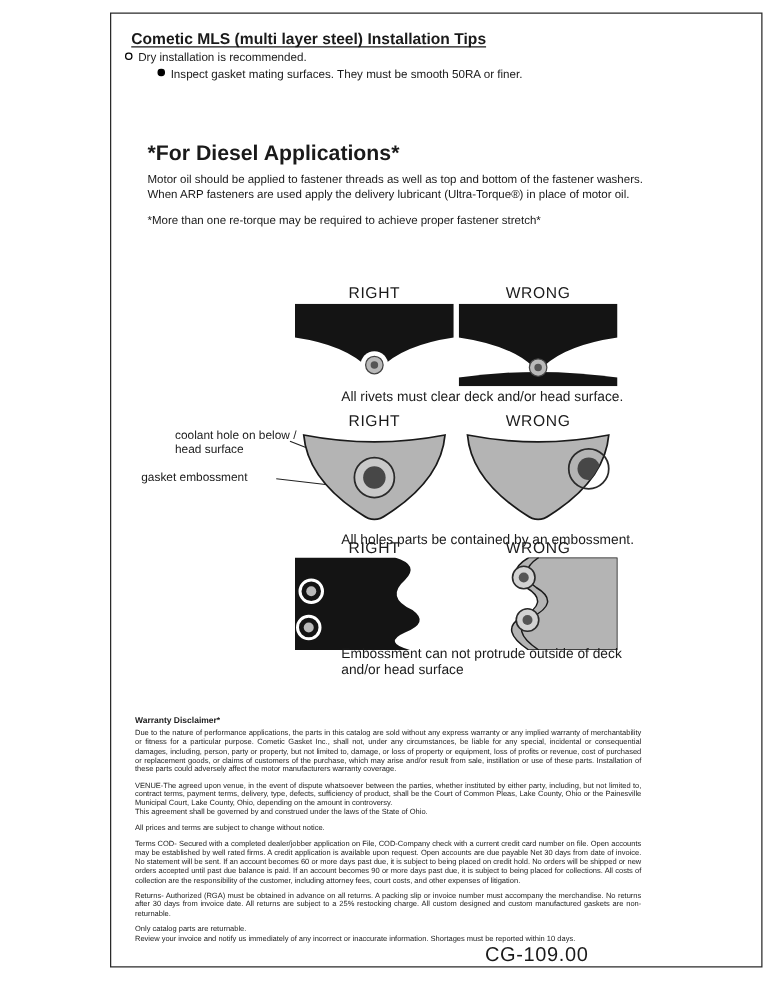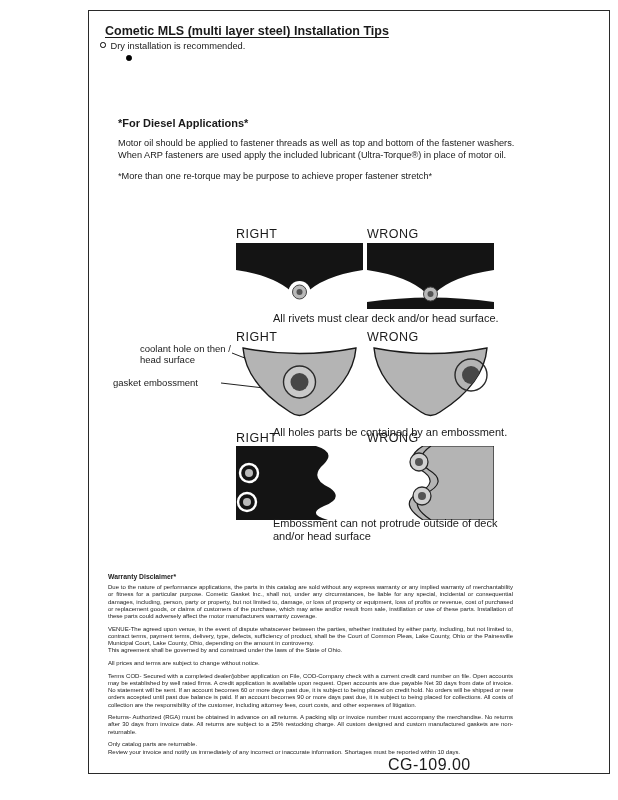--- a/index.html
+++ b/index.html
@@ -9,24 +9,24 @@
   .frame{left:88px;top:10px;width:520px;height:762px;border:1px solid #2a2a2a;background:#fff;}
   .title{left:105px;top:16px;font-size:12.5px;font-weight:bold;text-decoration:underline;
          text-underline-offset:2px;white-space:nowrap;}
   .tips{left:100px;top:40px;width:440px;font-size:9.3px;line-height:13px;}
   .tips .row{white-space:nowrap;}
   .tips .sub{padding-left:26px;}
   .mk{display:inline-block;width:3.5px;height:3.5px;border:1px solid #000;border-radius:50%;
       margin-right:5px;vertical-align:1.5px;}
   .mk.filled{background:#000;}
   .diesel{left:118px;top:117px;width:412px;font-size:9.2px;line-height:12.6px;}
-  .diesel h2{font-size:11px;font-weight:bold;margin:0 0 7px 0;}
+  .diesel h2{font-size:17px;font-weight:bold;margin:0 0 7px 0;}
   .diesel p{margin:0 0 8px 0;}
   .diesel .note{margin-top:5px;}
-  .dg-head{top:0;width:127px;font-size:12.5px;letter-spacing:0.5px;}
+  .dg-head{top:0;width:127px;text-align:center;font-size:12.5px;letter-spacing:0.5px;}
   .h-right{left:236px;}
   .h-wrong{left:367px;}
   .panel{width:127px;}
   .panel svg{display:block;width:100%;height:100%;}
   .p-left{left:236px;}
   .p-right{left:367px;}
   .caption{left:237px;font-size:11px;line-height:12.5px;margin-left:36px;}
   .lbl{font-size:9.5px;line-height:11px;}
   .lbl1{left:140px;top:343px;width:98px;}
   .lbl2{left:113px;top:377px;width:100px;white-space:nowrap;}
@@ -39,27 +39,27 @@
 </style>
 </head>
 <body>
 
 <div class="abs frame"></div>
 
 <h1 class="abs title">Cometic MLS (multi layer steel) Installation Tips</h1>
 
 <div class="abs tips">
   <div class="row"><span class="mk"></span><span>Dry installation is recommended.</span></div>
-  <div class="row sub"><span class="mk filled"></span></div>
+  <div class="row sub"><span class="mk filled"></span><span>Inspect gasket mating surfaces.  They must be smooth 50RA or finer.</span></div>
 </div>
 
 <div class="abs diesel">
   <h2>*For Diesel Applications*</h2>
-  <p>Motor oil should be applied to fastener threads as well as top and bottom of the fastener washers. When ARP fasteners are used apply the included lubricant (Ultra-Torque®) in place of motor oil.</p>
-  <p class="note">*More than one re-torque may be purpose to achieve proper fastener stretch*</p>
+  <p>Motor oil should be applied to fastener threads as well as top and bottom of the fastener washers. When ARP fasteners are used apply the delivery lubricant (Ultra-Torque®) in place of motor oil.</p>
+  <p class="note">*More than one re-torque may be required to achieve proper fastener stretch*</p>
 </div>
 
 <div class="abs dg-head h-right" style="top:227px">RIGHT</div>
 <div class="abs dg-head h-wrong" style="top:227px">WRONG</div>
 
 <div class="abs panel p-left" style="top:243px;height:66px">
   <svg viewBox="0 0 127 66" xmlns="http://www.w3.org/2000/svg">
     <path d="M0 0 H127 V27 Q86 33 68 52 Q63.5 57 59 52 Q41 33 0 27 Z" fill="#141414"></path>
     <circle cx="63.5" cy="49" r="11" fill="#ffffff"></circle>
     <circle cx="63.5" cy="49" r="7" fill="#b9b9b9" stroke="#444" stroke-width="1"></circle>
@@ -72,21 +72,21 @@
     <path d="M0 66 V59 Q63.5 50 127 59 V66 Z" fill="#141414"></path>
     <circle cx="63.5" cy="51" r="7" fill="#b9b9b9" stroke="#444" stroke-width="1"></circle>
     <circle cx="63.5" cy="51" r="3" fill="#555"></circle>
   </svg>
 </div>
 <div class="abs caption" style="top:312px;width:300px">All rivets must clear deck and/or head surface.</div>
 
 <div class="abs dg-head h-right" style="top:330px">RIGHT</div>
 <div class="abs dg-head h-wrong" style="top:330px">WRONG</div>
 
-<div class="abs lbl lbl1">coolant hole on then / head surface</div>
+<div class="abs lbl lbl1">coolant hole on below / head surface</div>
 <div class="abs lbl lbl2">gasket embossment</div>
 
 <svg class="abs leaders" viewBox="0 0 200 70" xmlns="http://www.w3.org/2000/svg">
   <line x1="117" y1="13" x2="178" y2="37" stroke="#222" stroke-width="1"></line>
   <line x1="106" y1="43" x2="166" y2="50" stroke="#222" stroke-width="1"></line>
 </svg>
 
 <div class="abs panel p-left" style="top:345px;height:78px">
   <svg viewBox="0 0 127 78" xmlns="http://www.w3.org/2000/svg">
     <path d="M7 3 Q63.5 14 120 3 Q117 39 73 67 Q63.5 74 54 67 Q10 39 7 3 Z" fill="#b4b4b4" stroke="#1a1a1a" stroke-width="1.4"></path>

